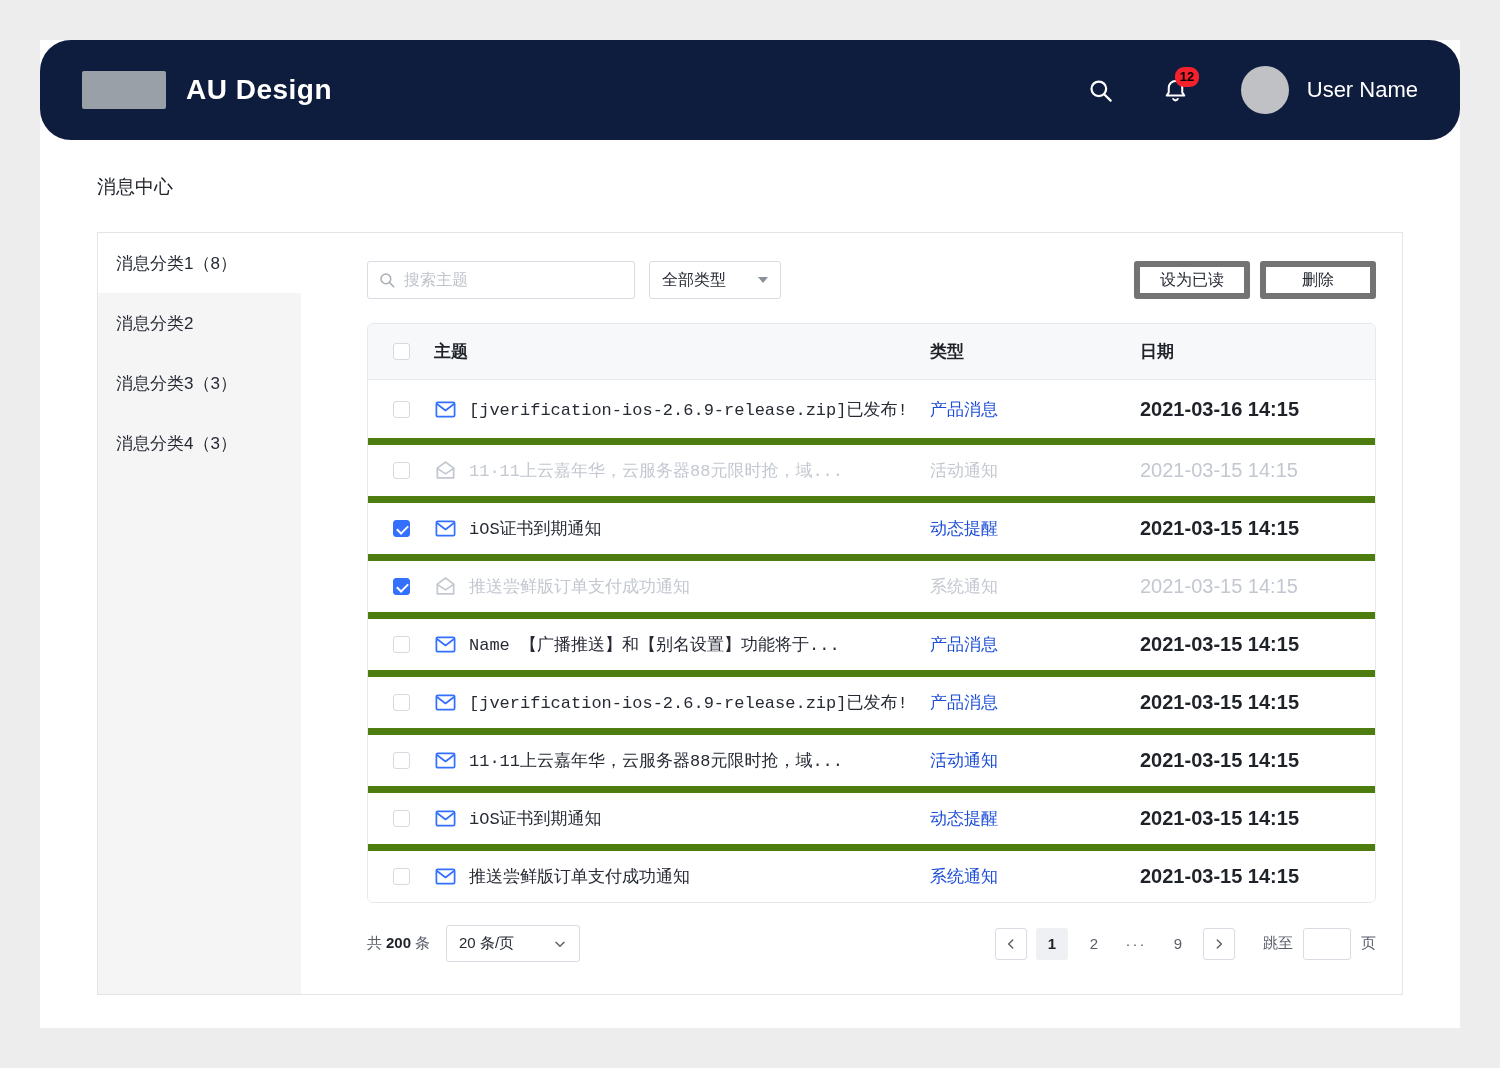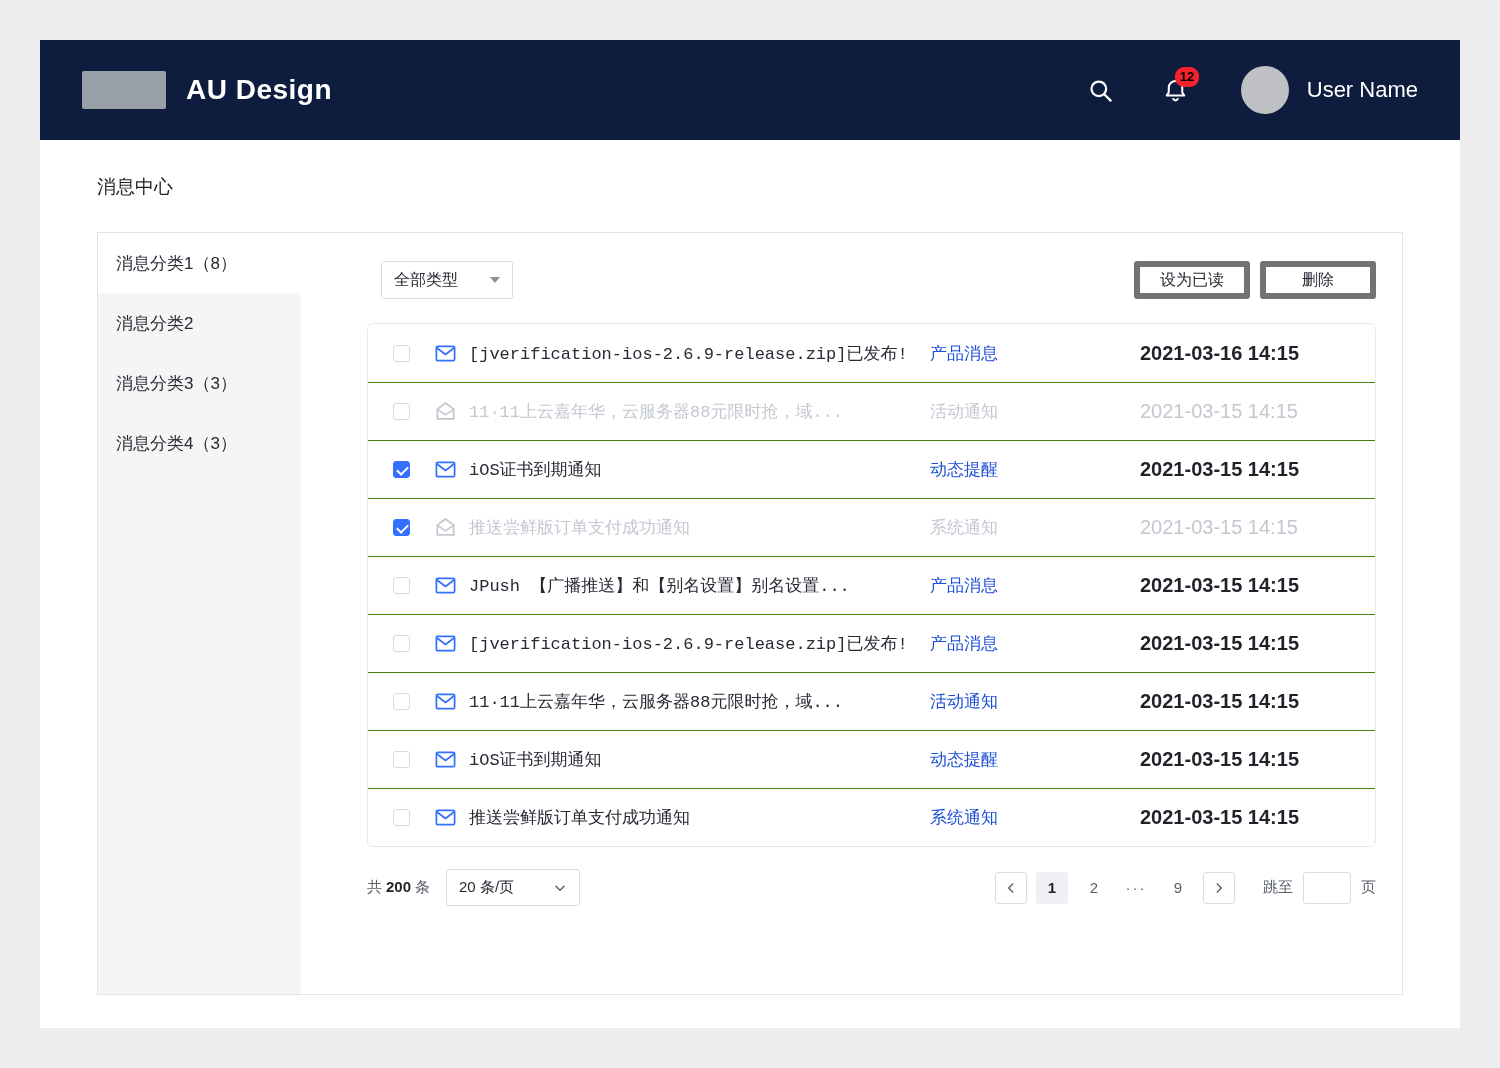--- a/index.html
+++ b/index.html
@@ -16,21 +16,21 @@
     position: absolute; left: 40px; top: 40px;
     width: 1420px; height: 988px;
     background: #ffffff;
     display: flex; flex-direction: column;
   }
 
   
   .header {
     height: 100px; background: #0e1c3d;
     display: flex; align-items: center;
-    padding: 0 42px; flex: none;
+    padding: 0 42px; flex: none; border-radius: 31px;
   }
   .logo-block { width: 84px; height: 38px; background: #9aa0a8; border-radius: 2px; }
   .brand { color: #ffffff; font-size: 28px; font-weight: 700; margin-left: 20px; letter-spacing: .5px; }
   .header-right { margin-left: auto; display: flex; align-items: center; }
   .hicon { display: inline-flex; align-items: center; justify-content: center; cursor: pointer; }
   .hicon svg { display: block; }
   .bell-wrap { position: relative; margin-left: 48px; }
   .badge {
     position: absolute; top: -10px; left: 13px;
     background: #f5222d; color: #000000;
@@ -94,21 +94,21 @@
 
   
   .table {
     margin-top: 24px; border: 1px solid #e7e8ec; border-radius: 6px;
     overflow: hidden; flex: none;
   }
   .trow, .thead { display: flex; align-items: center; }
   .thead { height: 56px; background: #f7f8fa; border-bottom: 1px solid #e9eaee; }
   .thead .cell { font-size: 17px; font-weight: 600; color: #1f2329; }
   .trow { height: 58px; background: #fff; }
-  .trow + .trow { border-top: 1px solid #4d7c0f; }
+  .trow + .trow { border-top: 7px solid #4d7c0f; }
   .cell { display: flex; align-items: center; }
   .col-check { width: 66px; justify-content: center; flex: none; }
   .col-subject { flex: 1; min-width: 0; padding-right: 16px; }
   .col-type { width: 210px; flex: none; padding-left: 2px; }
   .col-date { width: 237px; flex: none; padding-left: 2px; }
 
   .mail-icon { display: inline-flex; margin-right: 12px; flex: none; }
   .subject-text { font-size: 17px; color: #262a33; white-space: nowrap; overflow: hidden; text-overflow: ellipsis; font-family: Liberation Mono, monospace; }
   .type-text { font-size: 17px; color: #1d4ed8; }
   .date-text { font-size: 20px; font-weight: 600; color: #1f2329; }
@@ -197,31 +197,46 @@
     <span class="side-label">消息分类3（3）</span>
   </div>
             <div class="side-item">
     <span class="side-label">消息分类4（3）</span>
   </div>
           </div>
 
         <div class="content">
 
           <div class="toolbar">
+            <div class="search-box">
+              <svg width="18" height="18" viewBox="0 0 24 24" fill="none" stroke="#a8adb6" stroke-width="2" stroke-linecap="round">
+                <circle cx="10.5" cy="10.5" r="6.5"></circle>
+                  <line x1="15.5" y1="15.5" x2="21" y2="21"></line>
+              </svg>
+              <input type="text" placeholder="搜索主题" style="">
+            </div>
             <div class="select-box type-select">
               <span>全部类型</span>
               <span class="caret-down"></span>
             </div>
             <div class="toolbar-actions">
               <button class="btn">设为已读</button>
               <button class="btn">删除</button>
             </div>
           </div>
 
           <div class="table">
+            <div class="thead">
+              <div class="cell col-check">
+                <span class="checkbox"></span>
+              </div>
+              <div class="cell col-subject">主题</div>
+              <div class="cell col-type">类型</div>
+              <div class="cell col-date">日期</div>
+            </div>
             <div>
                 <div class="trow">
     <div class="cell col-check">
       <span class="checkbox"></span>
     </div>
     <div class="cell col-subject">
       <span class="mail-icon closed">
         <svg width="23" height="23" viewBox="0 0 24 24" fill="none" stroke="#3370ff" stroke-width="1.8" stroke-linejoin="round" stroke-linecap="round">
           <rect x="2.5" y="4.5" width="19" height="15" rx="1.5"></rect>
           <path d="M3.5 6.5 L12 13 L20.5 6.5"></path>
@@ -305,21 +320,21 @@
       <span class="checkbox"></span>
     </div>
     <div class="cell col-subject">
       <span class="mail-icon closed">
         <svg width="23" height="23" viewBox="0 0 24 24" fill="none" stroke="#3370ff" stroke-width="1.8" stroke-linejoin="round" stroke-linecap="round">
           <rect x="2.5" y="4.5" width="19" height="15" rx="1.5"></rect>
           <path d="M3.5 6.5 L12 13 L20.5 6.5"></path>
         </svg>
       </span>
 
-      <span class="subject-text">JPush 【广播推送】和【别名设置】别名设置...</span>
+      <span class="subject-text">Name 【广播推送】和【别名设置】功能将于...</span>
     </div>
     <div class="cell col-type">
                     <span class="type-text">产品消息</span>
                   </div>
     <div class="cell col-date">
                     <span class="date-text">2021-03-15 14:15</span>
                   </div>
   </div>
                 <div class="trow">
     <div class="cell col-check">

